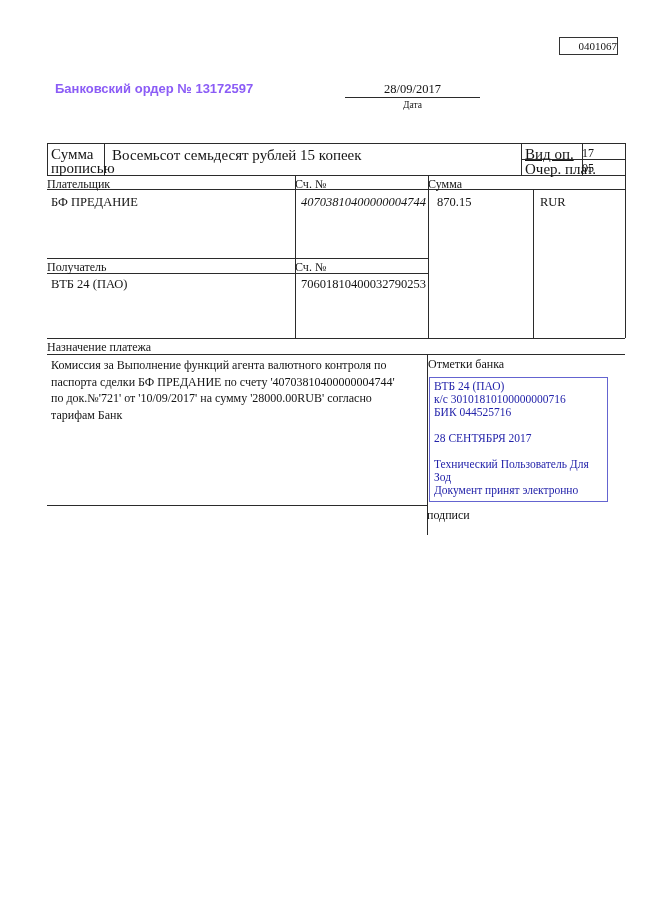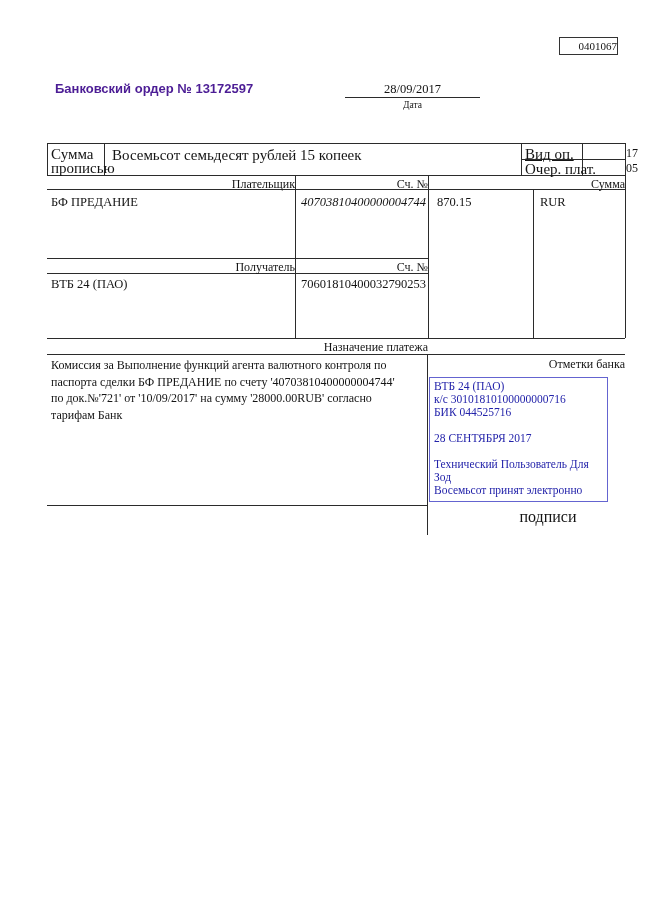--- a/index.html
+++ b/index.html
@@ -9,43 +9,43 @@
     width: 660px;
     height: 919px;
     background: #ffffff;
     font-family: "Liberation Serif", serif;
     color: #141414;
     overflow: hidden;
   }
   .hline { position: absolute; height: 1px; background: #2b2b2b; }
   .vline { position: absolute; width: 1px; background: #2b2b2b; }
   .cell  { position: absolute; font-family: "Liberation Serif", serif; font-size: 12px; white-space: nowrap; }
-  .center { text-align: right; padding-left: 44px; }
+  .center { text-align: left; }
   .form-code {
     position: absolute; left: 559px; top: 37px; width: 59px; height: 18px;
     border: 1px solid #333; font-size: 11px; line-height: 16px; text-align: right;
   }
   .title {
     position: absolute; left: 55px; top: 81px;
     font-family: "Liberation Sans", sans-serif; font-weight: bold; font-size: 13px;
-    color: #4c1d95; white-space: nowrap;
+    color: #8b5cf6; white-space: nowrap;
   }
   .date-value { position: absolute; left: 345px; top: 82px; width: 135px; text-align: center; font-size: 12.5px; }
   .date-line  { position: absolute; left: 345px; top: 97px; width: 135px; height: 1px; background: #2b2b2b; }
   .date-label { position: absolute; left: 345px; top: 100px; width: 135px; text-align: center; font-size: 9.5px; }
   .small-label { font-size: 15px; }
   .num { font-size: 12.5px; }
   .purpose-text { position: absolute; left: 51px; top: 357px; width: 380px; font-size: 12px; line-height: 16.6px; white-space: nowrap; }
   .stamp-box {
     position: absolute; left: 429px; top: 377px; width: 179px; min-height: 125px;
     border: 1px solid #6464d0; padding: 2px 4px; font-size: 11.5px; line-height: 13px;
     color: #2323aa; white-space: nowrap;
   }
   .stamp-box .line { min-height: 13px; }
-  .signatures { position: absolute; left: 427px; top: 508px; width: 198px; text-align: center; font-size: 16px; padding-left: 44px; }
+  .signatures { position: absolute; left: 427px; top: 508px; width: 198px; text-align: left; font-size: 12px; }
 </style>
 </head>
 <body>
 
 <div class="page">
 
   <div class="form-code">
     <span>0401067</span>
   </div>
 
@@ -108,18 +108,18 @@
   <div class="cell center" style="left:428px; top:357px; width:197px;">Отметки банка</div>
   <div class="stamp-box" style="color: rgb(35, 35, 170); border-color: rgb(100, 100, 208);">
       <div class="line">ВТБ 24 (ПАО)</div>
       <div class="line">к/с 30101810100000000716</div>
       <div class="line">БИК 044525716</div>
       <div class="line"></div>
       <div class="line">28 СЕНТЯБРЯ 2017</div>
       <div class="line"></div>
       <div class="line">Технический Пользователь Для</div>
       <div class="line">Зод</div>
-      <div class="line">Восемьсот принят электронно</div>
+      <div class="line">Документ принят электронно</div>
     </div>
 
   <div class="signatures">подписи</div>
 
 </div>
 
 </body></html>

